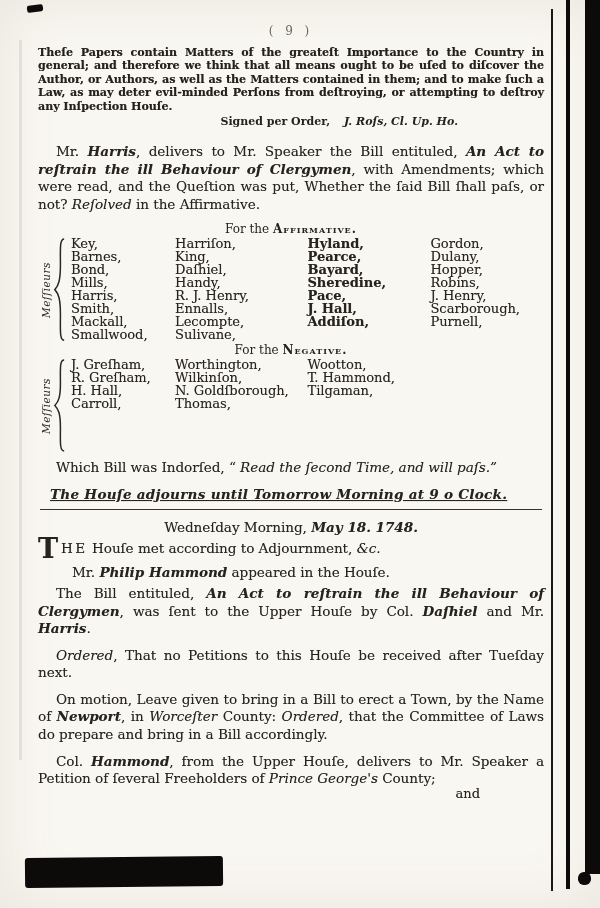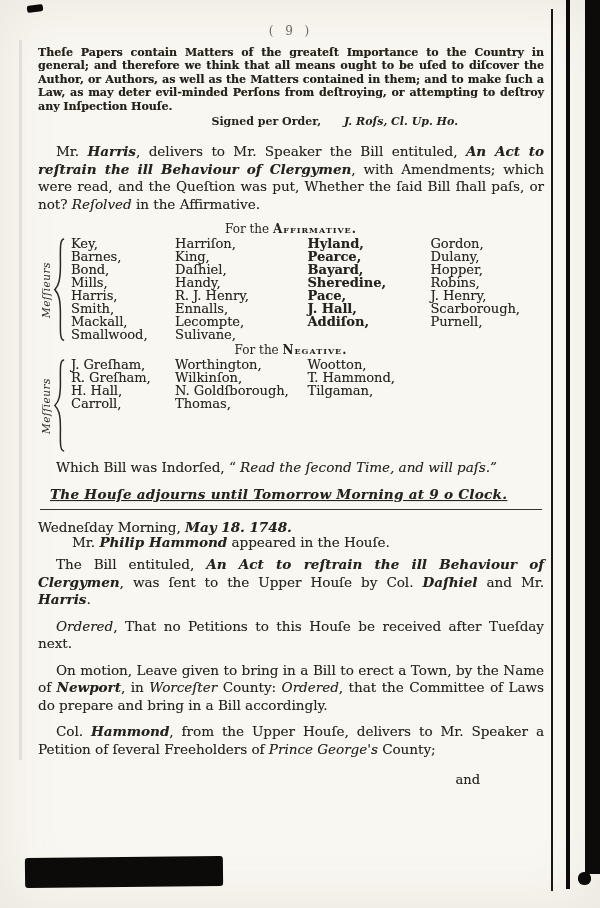--- a/index.html
+++ b/index.html
@@ -9,41 +9,41 @@
     background:#f9f7f1;
     font-family:"DejaVu Serif","Liberation Serif",serif;
     color:#26231f;
     box-shadow:inset 0 0 60px rgba(120,110,90,0.12);
     overflow:hidden;
   }
   .content{position:absolute;left:38px;top:24px;width:506px;}
   .page-number{text-align:center;font-size:12px;color:#6e675c;letter-spacing:4px;margin-bottom:8px;}
   .intro{font-size:11px;font-weight:700;line-height:1.22;text-align:justify;margin:7px 0 2px 0;color:#242119;text-shadow:0.3px 0.3px 0.3px rgba(40,32,22,0.45);}
   .signed-line{font-size:11px;font-weight:700;text-align:right;padding-right:86px;margin:0 0 15px 0;}
-  .signed-line .sig{margin-left:23px;}
+  .signed-line .sig{margin-left:14px;}
   .body-par{font-size:13.5px;line-height:1.3;text-align:justify;margin:0 0 9px 0;text-shadow:0.25px 0.25px 0.25px rgba(40,32,22,0.35);}
   .indent{text-indent:18px;}
   .indent2{text-indent:34px;}
   .it{font-style:italic;}
   .bd{font-weight:700;}
   .ls{letter-spacing:2.5px;}
   .vote-header{text-align:center;font-size:12px;margin:1px 0 2px 0;}
   .sc{font-variant:small-caps;letter-spacing:1px;font-weight:600;}
   .division{display:flex;margin:1px 0 2px 0;}
   .mess-cell{width:15px;display:flex;align-items:center;justify-content:center;}
   .mess-text{writing-mode:vertical-rl;transform:rotate(180deg);font-style:italic;font-size:10.5px;letter-spacing:0.5px;color:#2c2822;white-space:nowrap;}
   .brace-cell{width:13px;}
   .brace-cell svg{display:block;width:13px;height:100%;}
   .vote-cols{flex:1;display:flex;padding-left:5px;}
   .vcol0{width:22%;} .vcol1{width:28%;} .vcol2{width:26%;font-weight:bold;} .vcol3{width:24%;}
   .name-cell{font-size:13px;line-height:12.9px;white-space:nowrap;text-shadow:0.25px 0.25px 0.25px rgba(40,32,22,0.35);}
   .adjourn span{font-weight:700;}
   .adjourn{font-style:italic;text-indent:12px;letter-spacing:0.3px;margin-bottom:6px;text-decoration:underline;}
   .rule{border:none;border-top:1.6px solid #37322b;margin:5px 2px 9px 2px;}
-  .date-line{font-size:13.5px;margin:0 0 4px 0;text-shadow:0.25px 0.25px 0.25px rgba(40,32,22,0.35);}
+  .date-line{text-align:center;font-size:13.5px;margin:0 0 4px 0;text-shadow:0.25px 0.25px 0.25px rgba(40,32,22,0.35);}
   .dropcap{font-size:27px;line-height:0.75;vertical-align:-5px;letter-spacing:3px;font-weight:600;}
   .catchword{text-align:right;padding-right:64px;font-size:13px;margin-top:-4px;text-shadow:0.25px 0.25px 0.25px rgba(40,32,22,0.35);}
   
   .artifact{position:absolute;background:#0c0b09;}
   #art-right-band{right:0;top:0;width:15px;height:874px;border-radius:0 0 0 3px;}
   #art-right-blob{left:578px;top:872px;width:13px;height:13px;border-radius:45%;}
   #art-line-a{left:551px;top:9px;width:2px;height:882px;background:#1b1813;}
   #art-line-b{left:566px;top:0;width:4px;height:889px;}
   #art-bl-bar{left:25px;top:857px;width:198px;height:30px;border-radius:3px;transform:rotate(-0.6deg);}
   #art-tl-mark{left:27px;top:5px;width:16px;height:7px;border-radius:2px;transform:rotate(-8deg);}
@@ -157,30 +157,31 @@
     </div>
 
     <p class="body-par indent" style="margin-top:7px"><span>Which Bill was Indorſed, “ </span><span class="it">Read the ſecond Time, and will paſs.”</span></p>
 
     <p class="body-par adjourn"><span class="it bd">The Houſe adjourns until Tomorrow Morning at 9 o Clock.</span></p>
 
     <hr class="rule">
 
     <div class="date-line"><span>Wedneſday Morning, </span><span class="it bd">May 18. 1748.</span></div>
 
+    <p class="body-par"><span class="dropcap">T</span><span><span class="ls">HE</span><span> Houſe met according to Adjournment, </span><span class="it">&amp;c.</span></span></p>
 
     <p class="body-par indent2" style="margin-top:-5px"><span>Mr. </span><span class="it bd">Philip Hammond</span><span> appeared in the Houſe.</span></p>
 
     <p class="body-par indent" style="margin-top:-5px"><span>The Bill entituled, </span><span class="it bd">An Act to reſtrain the ill Behaviour of Clergymen</span><span>, was ſent to the Upper Houſe by Col. </span><span class="it bd">Daſhiel</span><span> and Mr. </span><span class="it bd">Harris</span><span>.</span></p>
 
     <p class="body-par indent"><span class="it">Ordered</span><span>, That no Petitions to this Houſe be received after Tueſday next.</span></p>
 
     <p class="body-par indent"><span>On motion, Leave given to bring in a Bill to erect a Town, by the Name of </span><span class="it bd">Newport</span><span>, in </span><span class="it">Worceſter</span><span> County: </span><span class="it">Ordered</span><span>, that the Committee of Laws do prepare and bring in a Bill accordingly.</span></p>
 
-    <p class="body-par indent" style="margin-bottom:18px"><span>Col. </span><span class="it bd">Hammond</span><span>, from the Upper Houſe, delivers to Mr. Speaker a Petition of ſeveral Freeholders of </span><span class="it">Prince George's</span><span> County;</span></p>
+    <p class="body-par indent" style="margin-bottom:2px"><span>Col. </span><span class="it bd">Hammond</span><span>, from the Upper Houſe, delivers to Mr. Speaker a Petition of ſeveral Freeholders of </span><span class="it">Prince George's</span><span> County;</span></p>
 
     <div class="catchword">and</div>
 
   </div>
 
   <div class="artifact" id="art-left-streak"></div>
   <div class="artifact" id="art-line-a"></div>
   <div class="artifact" id="art-line-b"></div>
   <div class="artifact" id="art-right-band"></div>
   <div class="artifact" id="art-right-blob"></div>

